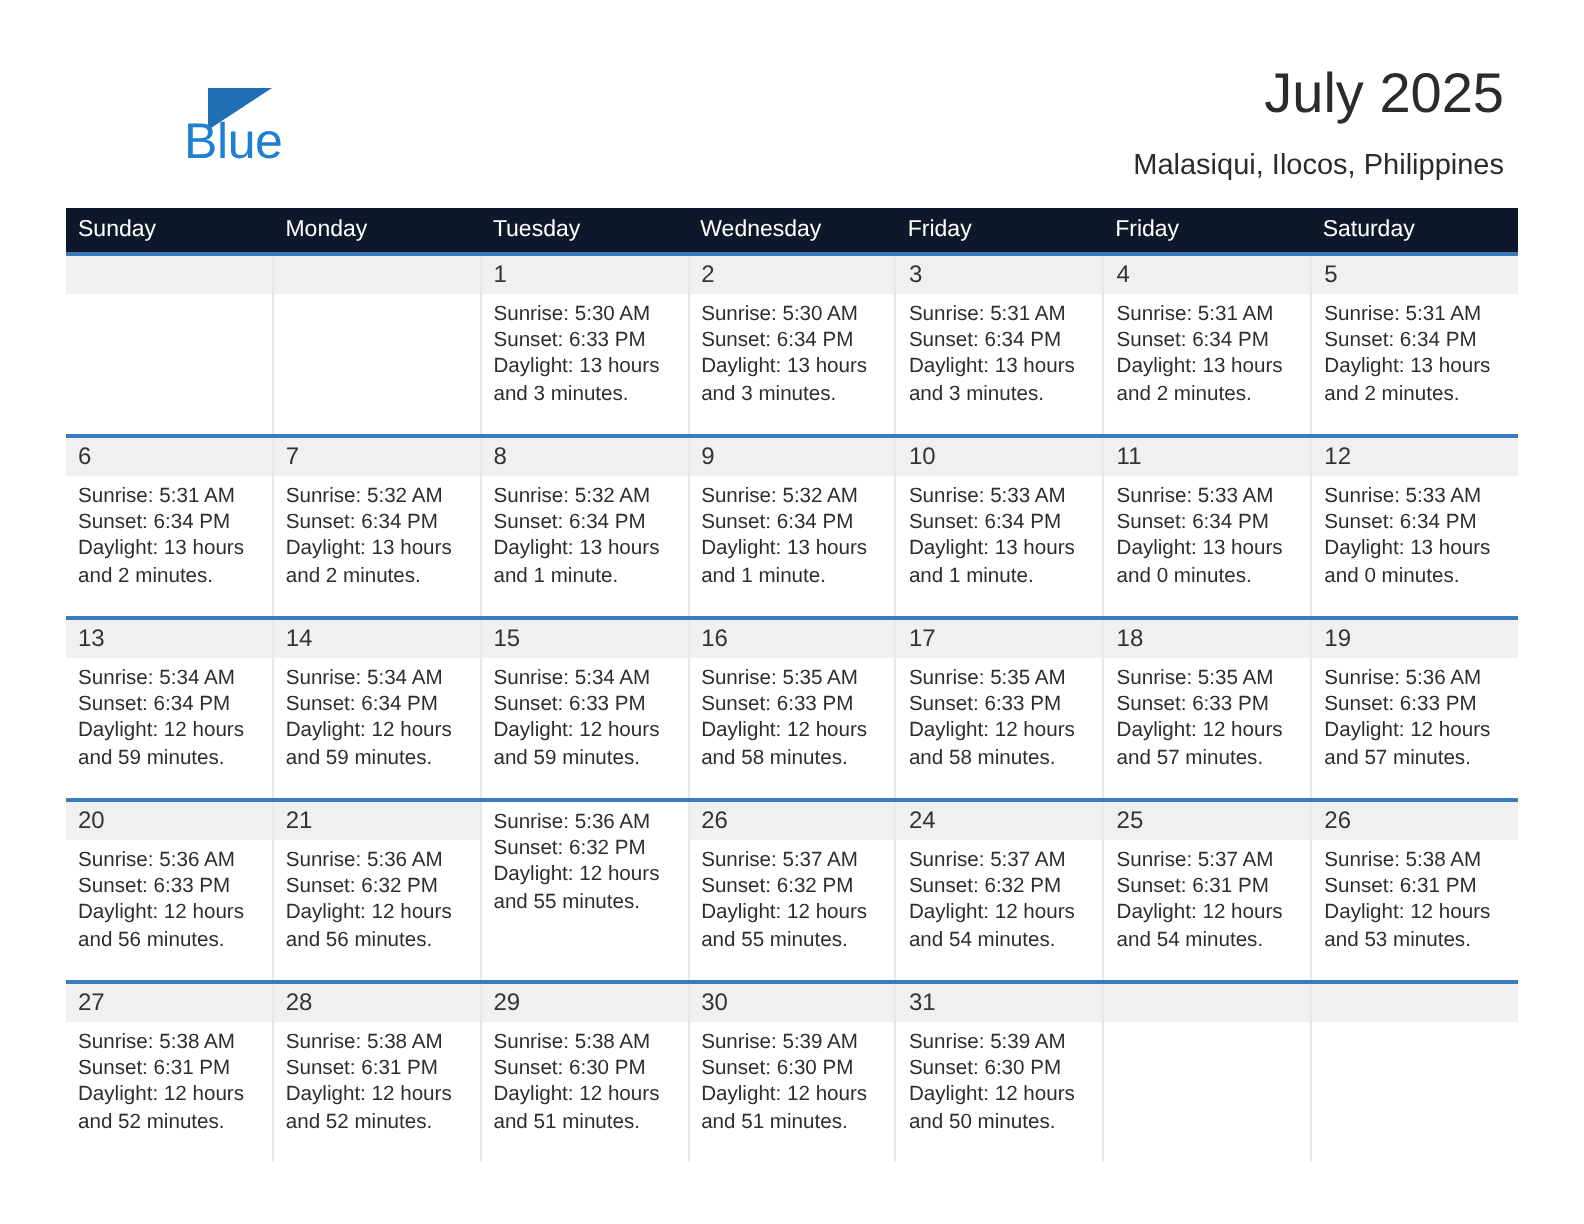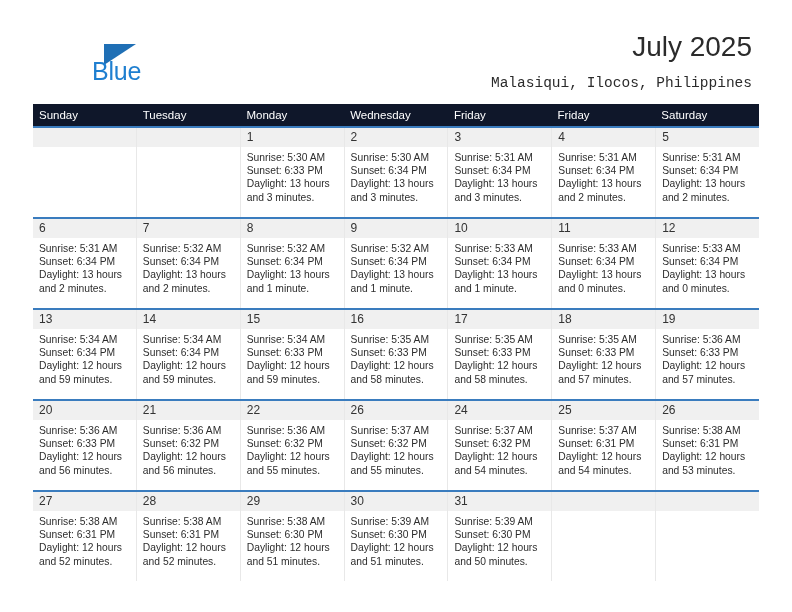--- a/index.html
+++ b/index.html
@@ -80,21 +80,20 @@
     font-weight: normal;
     margin: 0;
     white-space: nowrap;
   }
   .cal-subtitle {
     font-size: 14.5px;
     color: #2b2b2b;
     line-height: 20px;
     margin: 9px 0 0 0;
     white-space: nowrap;
-    font-family: Liberation Mono, monospace;
   }
 
   
   .calendar {
     position: absolute;
     left: 33px;
     top: 104px;
     width: 726px;
   }
   .weekdays {
@@ -163,22 +162,22 @@
       <h1 class="cal-title">July 2025</h1>
       <div class="cal-subtitle">Malasiqui, Ilocos, Philippines</div>
     </div>
 
   </div>
 
   <div class="calendar">
 
     <div class="weekdays">
       <div class="weekday">Sunday</div>
+      <div class="weekday">Monday</div>
       <div class="weekday">Tuesday</div>
-      <div class="weekday">Monday</div>
       <div class="weekday">Wednesday</div>
       <div class="weekday">Friday</div>
       <div class="weekday">Friday</div>
       <div class="weekday">Saturday</div>
     </div>
 
     <div class="week">
       <div class="day empty">
         <div class="day-num-band"></div>
 
@@ -379,21 +378,20 @@
       <div class="day">
         <div class="day-num-band">21</div>
         <div class="day-info">
           <div>Sunrise: 5:36 AM</div>
           <div>Sunset: 6:32 PM</div>
           <div>Daylight: 12 hours</div>
           <div>and 56 minutes.</div>
         </div>
       </div>
       <div class="day">
-        <div class="day-num-band">22</div>
         <div class="day-info">
           <div>Sunrise: 5:36 AM</div>
           <div>Sunset: 6:32 PM</div>
           <div>Daylight: 12 hours</div>
           <div>and 55 minutes.</div>
         </div>
       </div>
       <div class="day">
         <div class="day-num-band">26</div>
         <div class="day-info">

